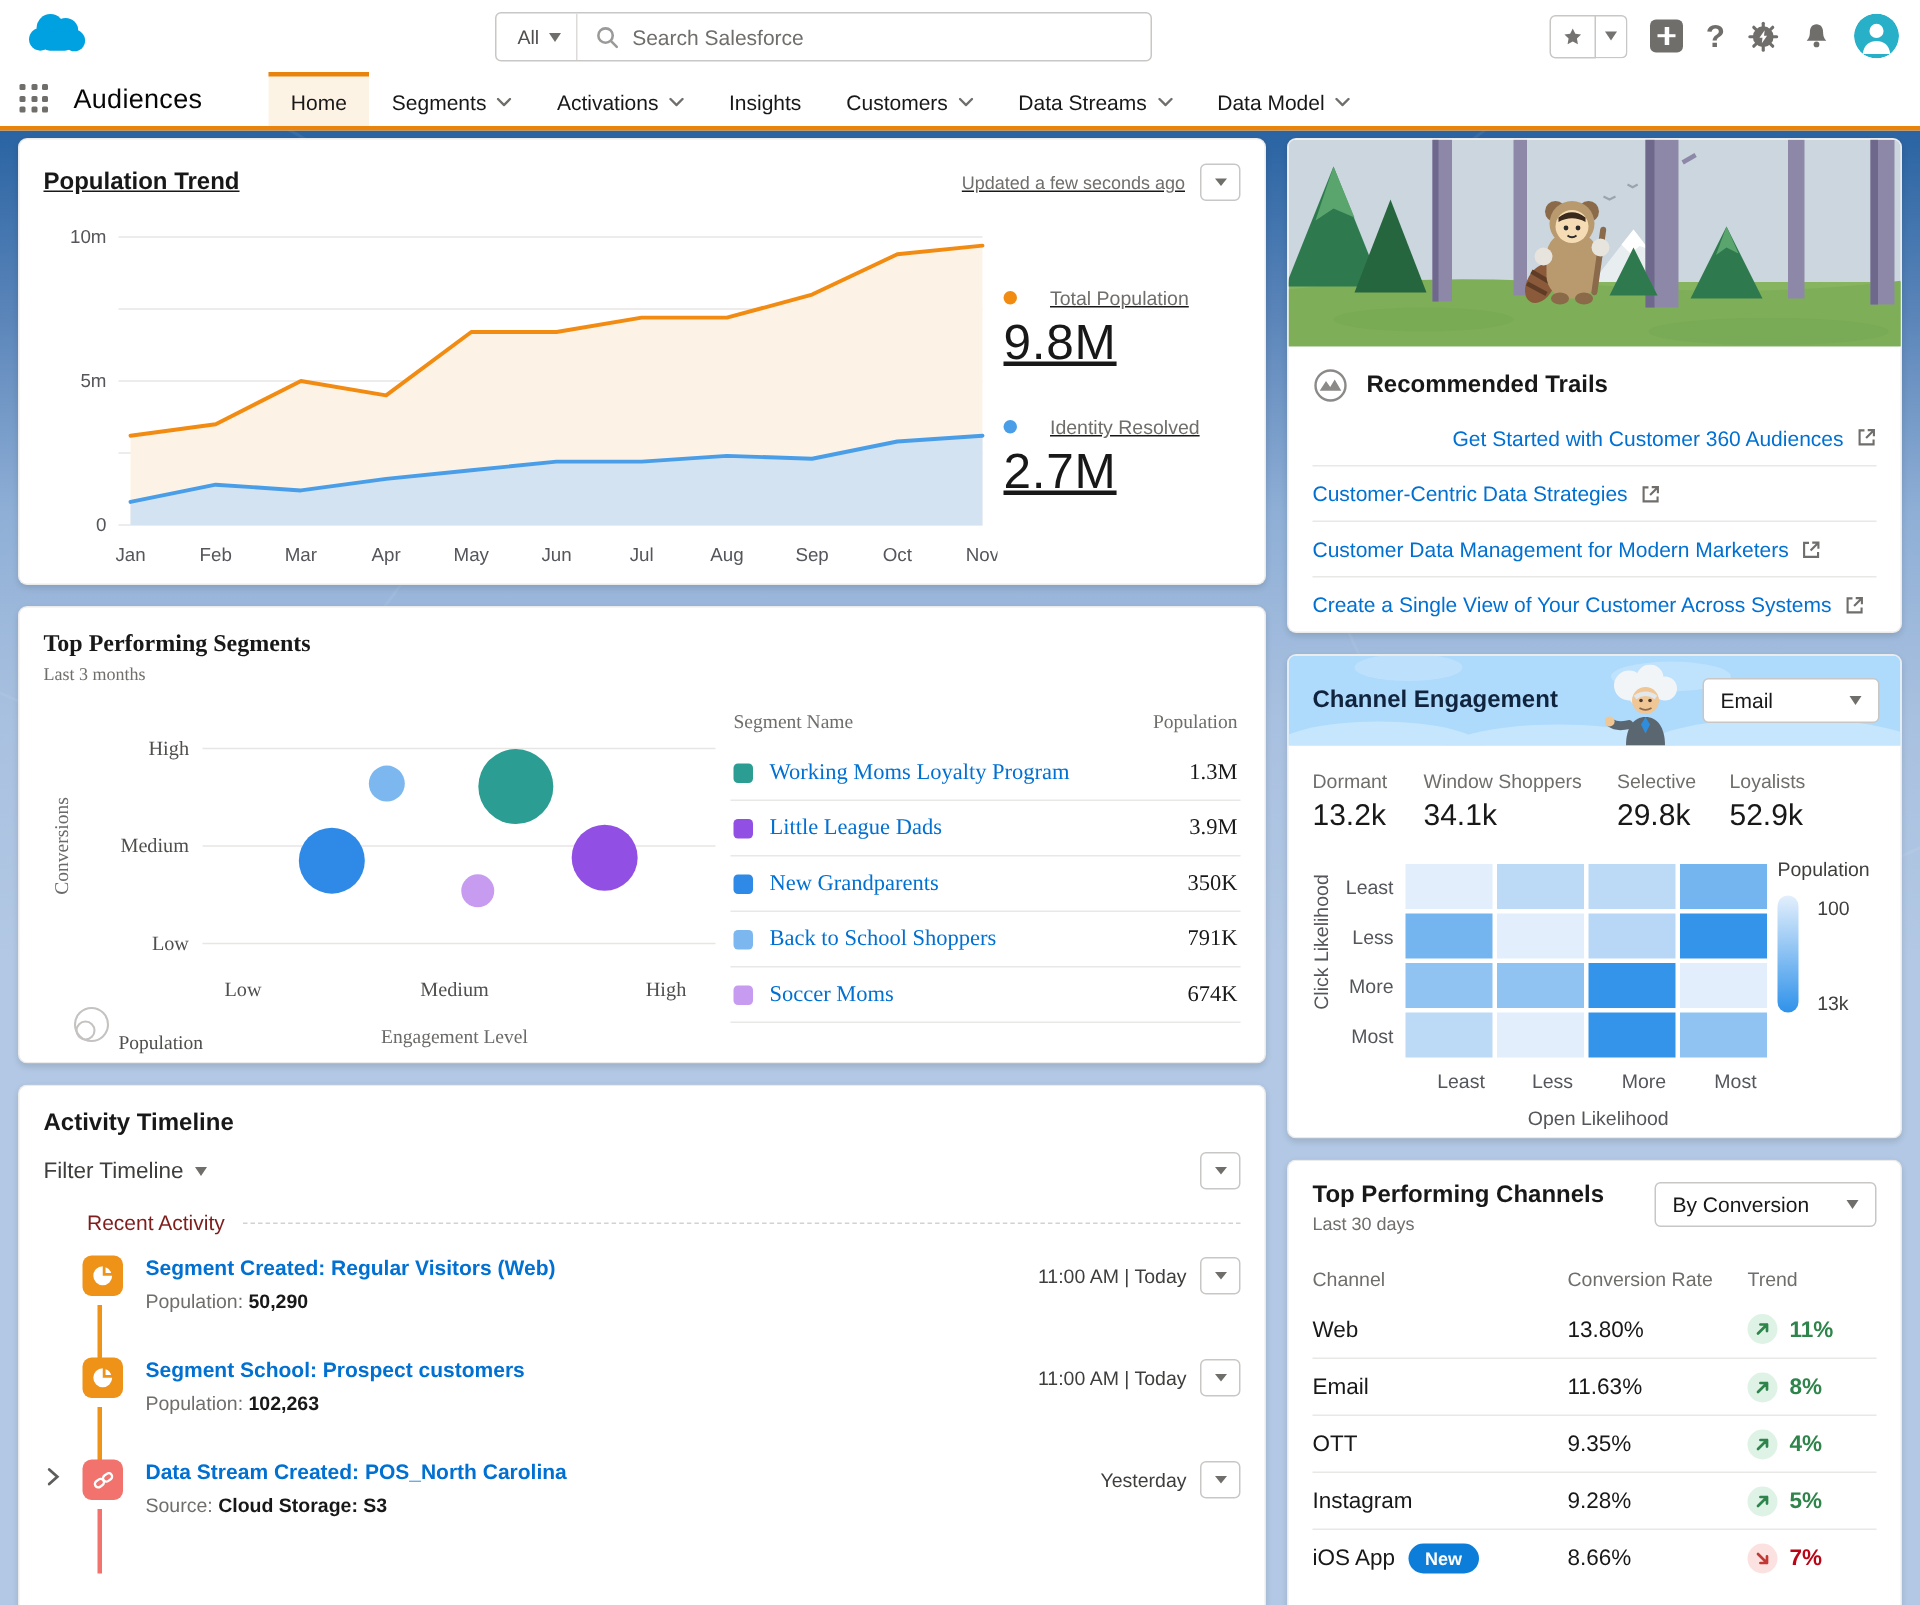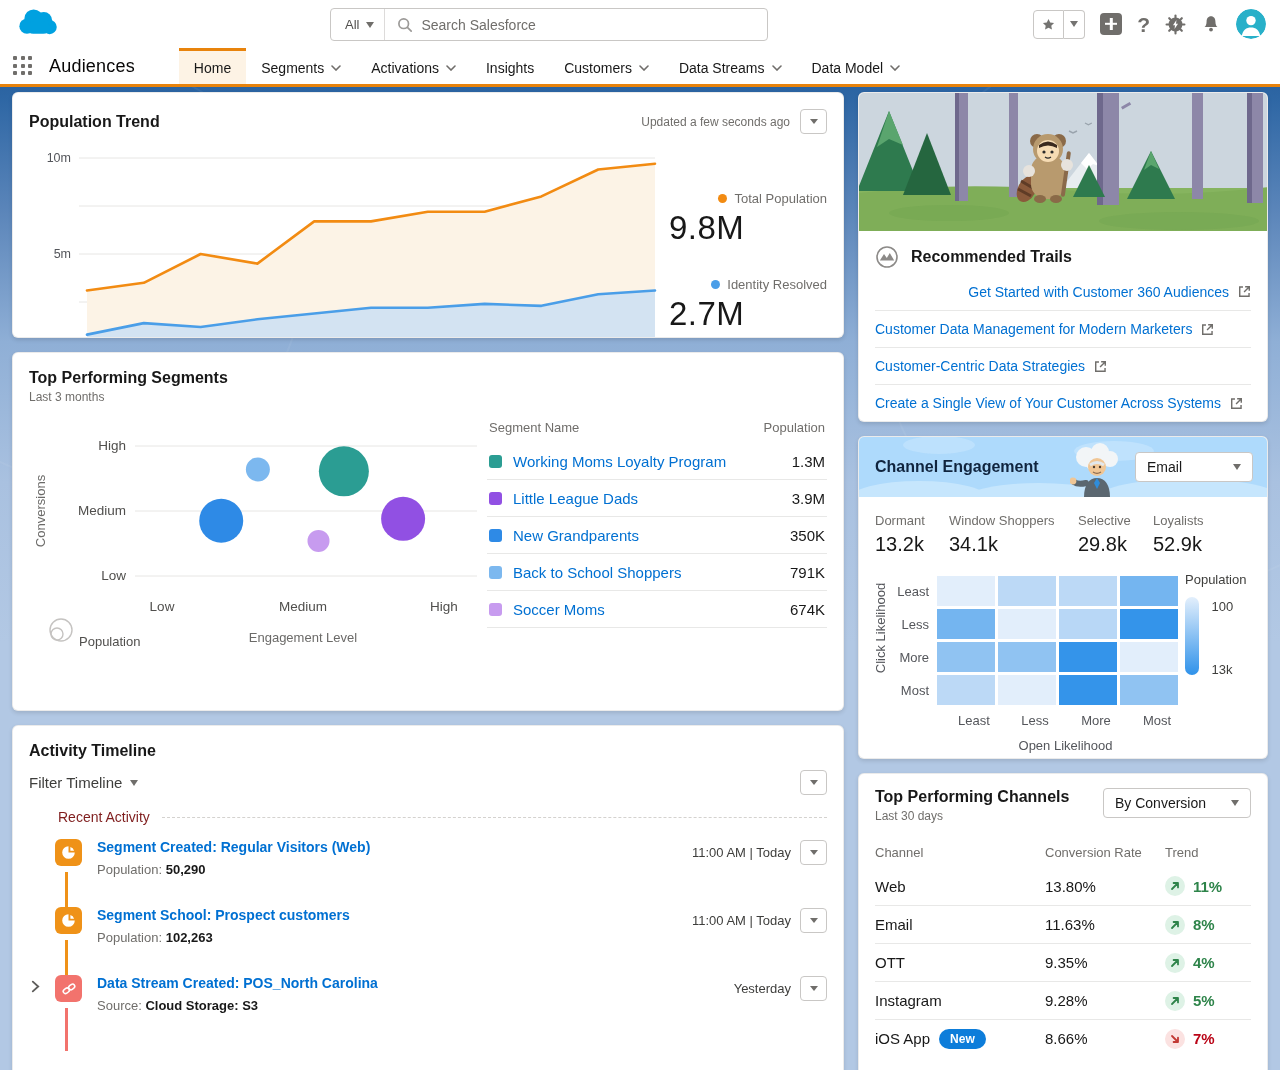--- a/index.html
+++ b/index.html
@@ -57,32 +57,32 @@
   .col-left{ width:832px; display:flex; flex-direction:column; gap:14px;}
   .col-right{ width:410px; display:flex; flex-direction:column; gap:14px;}
   .card{ background:#fff; border:1px solid rgba(0,0,0,.08); border-radius:6px; box-shadow:0 2px 4px rgba(0,0,0,.12); overflow:hidden;}
   .card-title{ font-size:16px; font-weight:700; color:#181818;}
   .card-sub{ font-size:12px; color:#706e6b; margin-top:3px;}
   .dd-btn{ width:27px; height:25px; border:1px solid #c9c7c5; background:#fff; border-radius:4px; display:flex; align-items:center; justify-content:center; cursor:pointer;}
   .dd-btn .tri{ border-left-width:4px; border-right-width:4px; border-top-width:5px;}
   .select{ background:#fff; border:1px solid #c9c7c5; border-radius:4px; height:30px; display:flex; align-items:center; justify-content:space-between; padding:0 11px; font-size:14px; color:#181818; cursor:pointer;}
 
   
-  #card-trend{ height:246px; padding:16px 16px 8px;}
+  #card-trend{ height:298px; padding:16px 16px 8px;text-decoration:underline;}
   #card-trend .head{ display:flex; justify-content:space-between; align-items:center;}
   #card-trend .head .right{ display:flex; align-items:center; gap:10px;}
   .updated{ font-size:12px; color:#706e6b;}
   .trend-body{ display:flex; margin-top:8px;}
   .kpis{ width:162px; display:flex; flex-direction:column; justify-content:center; gap:30px; padding-left:4px;}
-  .kpi .lab{ display:flex; align-items:center; gap:7px; font-size:13px; color:#706e6b;justify-content:flex-end;}
+  .kpi .lab{ display:flex; align-items:center; gap:22px; font-size:13px; color:#706e6b;}
   .kpi .dot{ width:9px; height:9px; border-radius:50%;}
   .kpi .val{ font-size:33px; font-weight:300; color:#181818; margin-top:3px; letter-spacing:.5px;}
 
   
-  #card-segments{ height:359px; padding:16px;}
+  #card-segments{ height:305px; padding:16px;font-family:Liberation Serif, serif;}
   .seg-body{ display:flex; margin-top:2px;}
   .seg-table{ flex:1; margin-left:6px; padding-top:14px;}
   .seg-table .thead{ display:flex; justify-content:space-between; font-size:13px; color:#706e6b; padding:0 2px 8px;}
   .seg-row{ display:flex; align-items:center; height:37px; border-bottom:1px solid #e8e8e7; padding:0 2px;}
   .seg-row .sw{ width:13px; height:13px; border-radius:3px; margin-right:11px;}
   .seg-row .nm{ flex:1; font-size:15px; color:#0070d2; cursor:pointer;}
   .seg-row .pv{ font-size:15px; color:#181818;}
 
   
   #card-timeline{ height:358px; padding:16px;}
@@ -565,30 +565,30 @@
             <div class="trail-link">
               <span>Get Started with Customer 360 Audiences</span>
               <span>
                 <svg width="13" height="13" viewBox="0 0 12 12">
                   <path d="M4.6 1.8 H1.6 V10.4 H10.2 V7.4" fill="none" stroke="#706e6b" stroke-width="1.3"></path>
                   <path d="M6.6 1.6 H10.4 V5.4 M10.2 1.8 L5.6 6.4" fill="none" stroke="#706e6b" stroke-width="1.3"></path>
                 </svg>
               </span>
             </div>
             <div class="trail-link">
-              <span>Customer Data Management for Modern Marketers</span>
+              <span>Customer-Centric Data Strategies</span>
               <span>
                 <svg width="13" height="13" viewBox="0 0 12 12">
                   <path d="M4.6 1.8 H1.6 V10.4 H10.2 V7.4" fill="none" stroke="#706e6b" stroke-width="1.3"></path>
                   <path d="M6.6 1.6 H10.4 V5.4 M10.2 1.8 L5.6 6.4" fill="none" stroke="#706e6b" stroke-width="1.3"></path>
                 </svg>
               </span>
             </div>
             <div class="trail-link">
-              <span>Customer-Centric Data Strategies</span>
+              <span>Customer Data Management for Modern Marketers</span>
               <span>
                 <svg width="13" height="13" viewBox="0 0 12 12">
                   <path d="M4.6 1.8 H1.6 V10.4 H10.2 V7.4" fill="none" stroke="#706e6b" stroke-width="1.3"></path>
                   <path d="M6.6 1.6 H10.4 V5.4 M10.2 1.8 L5.6 6.4" fill="none" stroke="#706e6b" stroke-width="1.3"></path>
                 </svg>
               </span>
             </div>
             <div class="trail-link">
               <span>Create a Single View of Your Customer Across Systems</span>
               <span>

